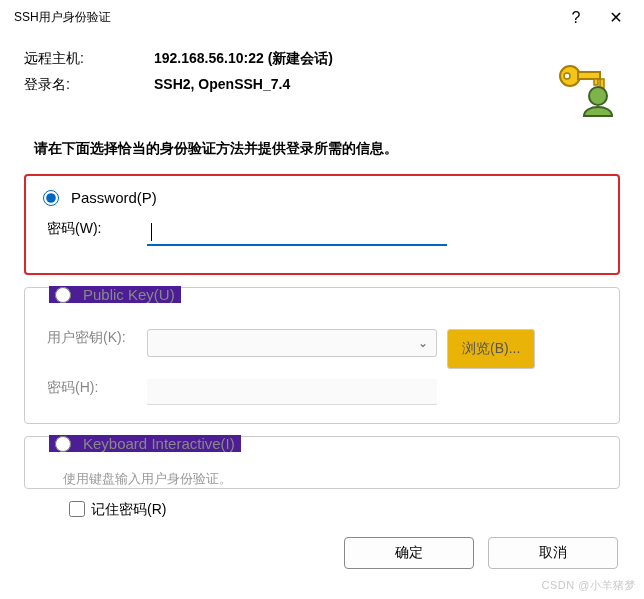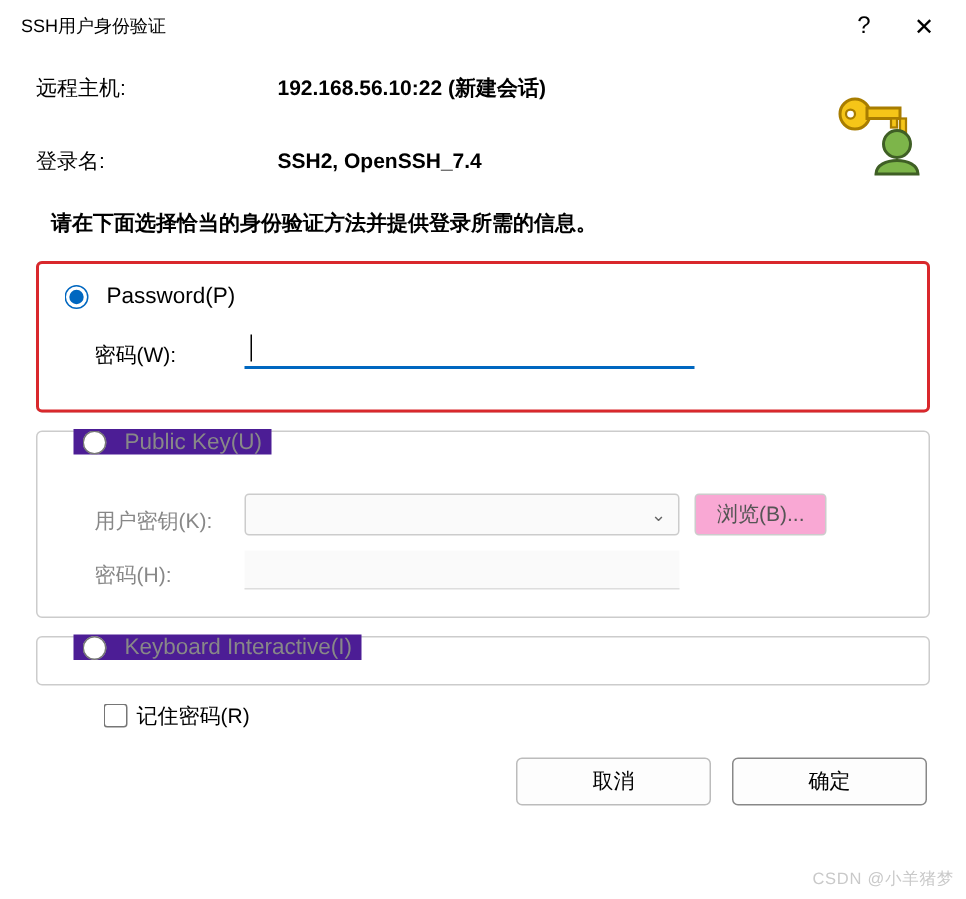--- a/index.html
+++ b/index.html
@@ -3,39 +3,39 @@
 <meta charset="utf-8">
 <style>
 * { box-sizing: border-box; margin: 0; padding: 0; font-family: "Microsoft YaHei", "Segoe UI", sans-serif; }
 body { background: #fff; width: 644px; height: 599px; overflow: hidden; }
 .titlebar { display: flex; align-items: center; justify-content: space-between; height: 36px; padding: 0 8px 0 14px; border-bottom: 1px solid #fff; }
 .titlebar .title { font-size: 12px; }
 .titlebar .controls { display: flex; gap: 0; }
 .titlebar .ctl { width: 40px; height: 32px; display: flex; align-items: center; justify-content: center; font-size: 16px; cursor: default; }
 .content { padding: 14px 24px 16px 24px; }
 .info-area { display: flex; align-items: flex-start; }
-.info-grid { flex: 1; display: grid; grid-template-columns: 130px 1fr; row-gap: 8px; font-size: 14px; gap: 31px; }
+.info-grid { flex: 1; display: grid; grid-template-columns: 130px 1fr; row-gap: 8px; font-size: 14px; }
 .info-grid .label { }
 .info-grid .value { font-weight: 700; }
 .icon-box { width: 64px; height: 64px; margin-left: 8px; margin-top: 4px; }
 .instruction { font-size: 14px; font-weight: 700; margin: 22px 0 16px 10px; }
 .group { border: 1px solid #ccc; border-radius: 4px; padding: 14px 18px 16px 18px; margin-bottom: 12px; position: relative; }
 .group.highlight { outline: 2px solid #d9282c; outline-offset: -2px; padding-bottom: 26px; }
 .group.disabled { color: #888; }
 .radio-row { display: flex; align-items: center; gap: 12px; font-size: 15px; margin-bottom: 14px; }
 .radio-row.inset { position: relative; top: -24px; left: 6px; background: #4c1d95; padding: 0 6px; width: fit-content; margin-bottom: -8px; }
 .radio-row input[type=radio] { width: 16px; height: 16px; accent-color: #0067c0; }
-.field-row { display: flex; align-items: flex-end; gap: 10px; font-size: 14px; margin: 10px 0 2px 20px; }
+.field-row { display: flex; align-items: flex-start; gap: 10px; font-size: 14px; margin: 10px 0 2px 4px; }
 .field-row .flabel { width: 90px; }
 .text-input { border: none; border-bottom: 2px solid #0067c0; height: 26px; width: 300px; font-size: 14px; padding: 2px 4px; outline: none; }
 .caret { position: relative; }
 .caret-bar { position: absolute; left: 4px; top: 3px; width: 1px; height: 18px; background: #000; }
 .combo { border: 1px solid #ccc; height: 28px; width: 290px; border-radius: 3px; background: #fafafa; display: flex; align-items: center; justify-content: flex-end; padding-right: 8px; color: #666; }
 .combo .chev { font-size: 12px; }
-.browse-btn { border: 1px solid #ccc; height: 28px; border-radius: 3px; background: #f9a8d4; padding: 0 14px; font-size: 14px; color: #555; cursor: default; }
+.browse-btn { border: 1px solid #ccc; height: 40px; border-radius: 3px; background: #eab308; padding: 0 14px; font-size: 14px; color: #555; cursor: default; }
 .kb-group { padding-bottom: 0; }
 .kb-hint { font-size: 13px; color: #9a9a9a; margin-left: 20px; margin-top: 2px; }
 .remember-row { display: flex; align-items: flex-start; gap: 6px; font-size: 14px; margin: 8px 0 18px 4px; padding-left: 41px; }
 .remember-row input { width: 16px; height: 16px; }
 .button-row { display: flex; justify-content: flex-end; gap: 14px; padding-right: 2px; }
 .btn { border: 1px solid #bcbcbc; border-radius: 4px; background: #fdfdfd; width: 130px; height: 32px; font-size: 14px; cursor: default; }
 .btn.primary { border: 1px solid #888; }
 .watermark { position: absolute; right: 8px; bottom: 6px; font-size: 11px; color: #c9c9c9; letter-spacing: 0.5px; }
 </style>
 </head>
@@ -102,26 +102,27 @@
       <span class="flabel">密码(H):</span>
       <input class="text-input" type="password" disabled="" style="border-bottom: 1px solid rgb(221, 221, 221); width: 290px;">
     </div>
   </div>
 
   <div class="group disabled kb-group" style="padding-top:22px;">
     <label class="radio-row inset">
       <input type="radio" name="auth" style="">
       <span>Keyboard Interactive(I)</span>
     </label>
+    <div class="kb-hint">使用键盘输入用户身份验证。</div>
   </div>
 
   <label class="remember-row">
     <input type="checkbox" style="">
     <span>记住密码(R)</span>
   </label>
 
   <div class="button-row">
+    <button class="btn primary">确定</button>
     <button class="btn">取消</button>
-    <button class="btn primary">确定</button>
   </div>
 </div>
 
 <div class="watermark">CSDN @小羊猪梦</div>
 
 </body></html>

